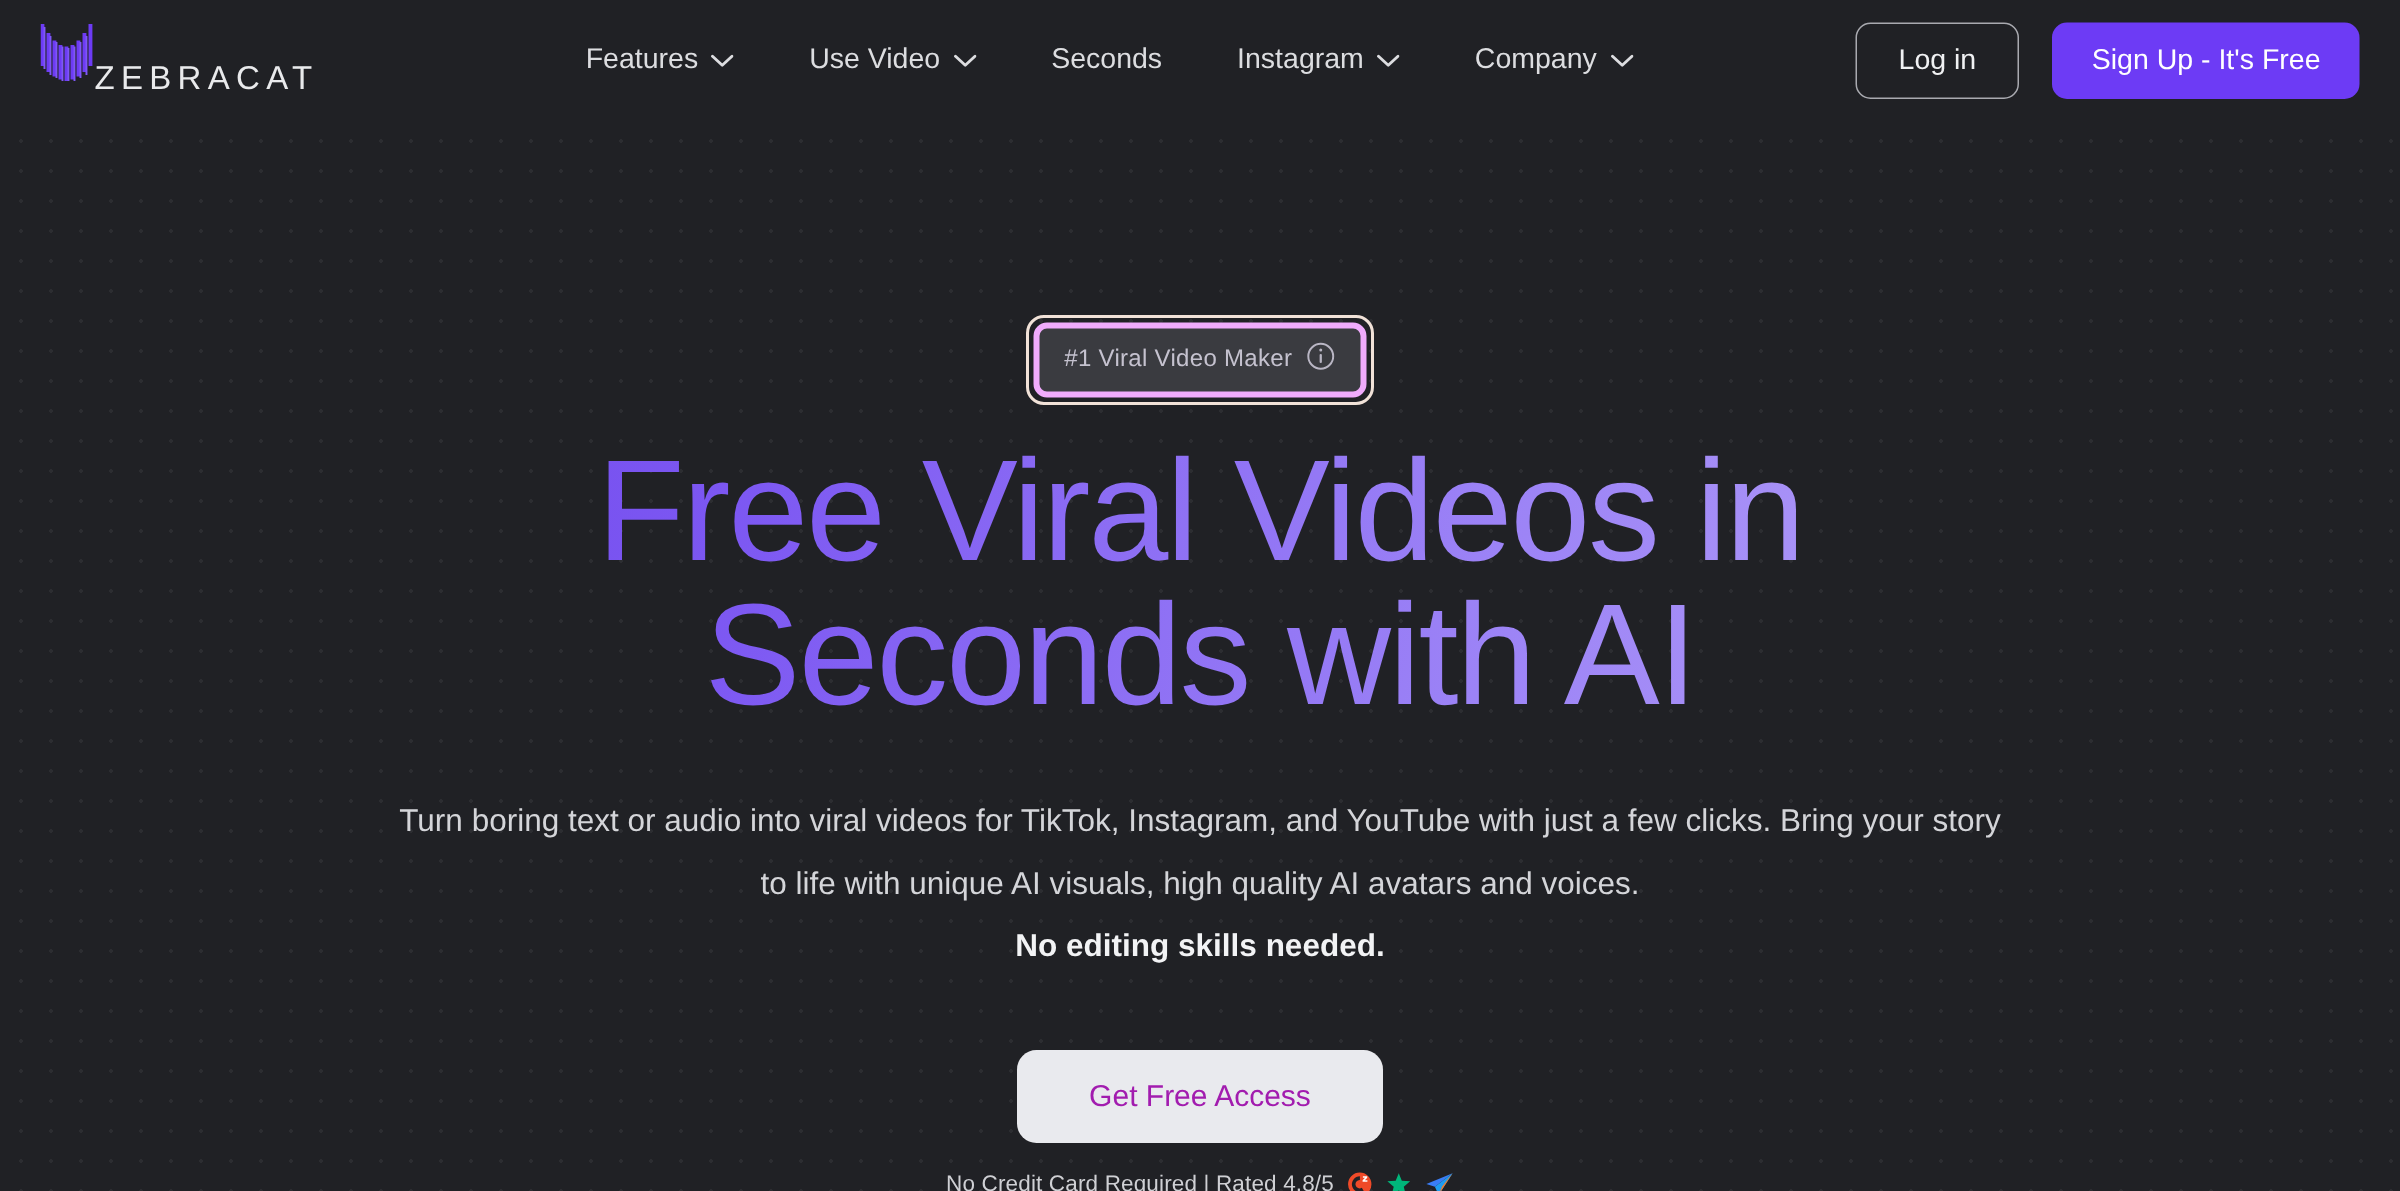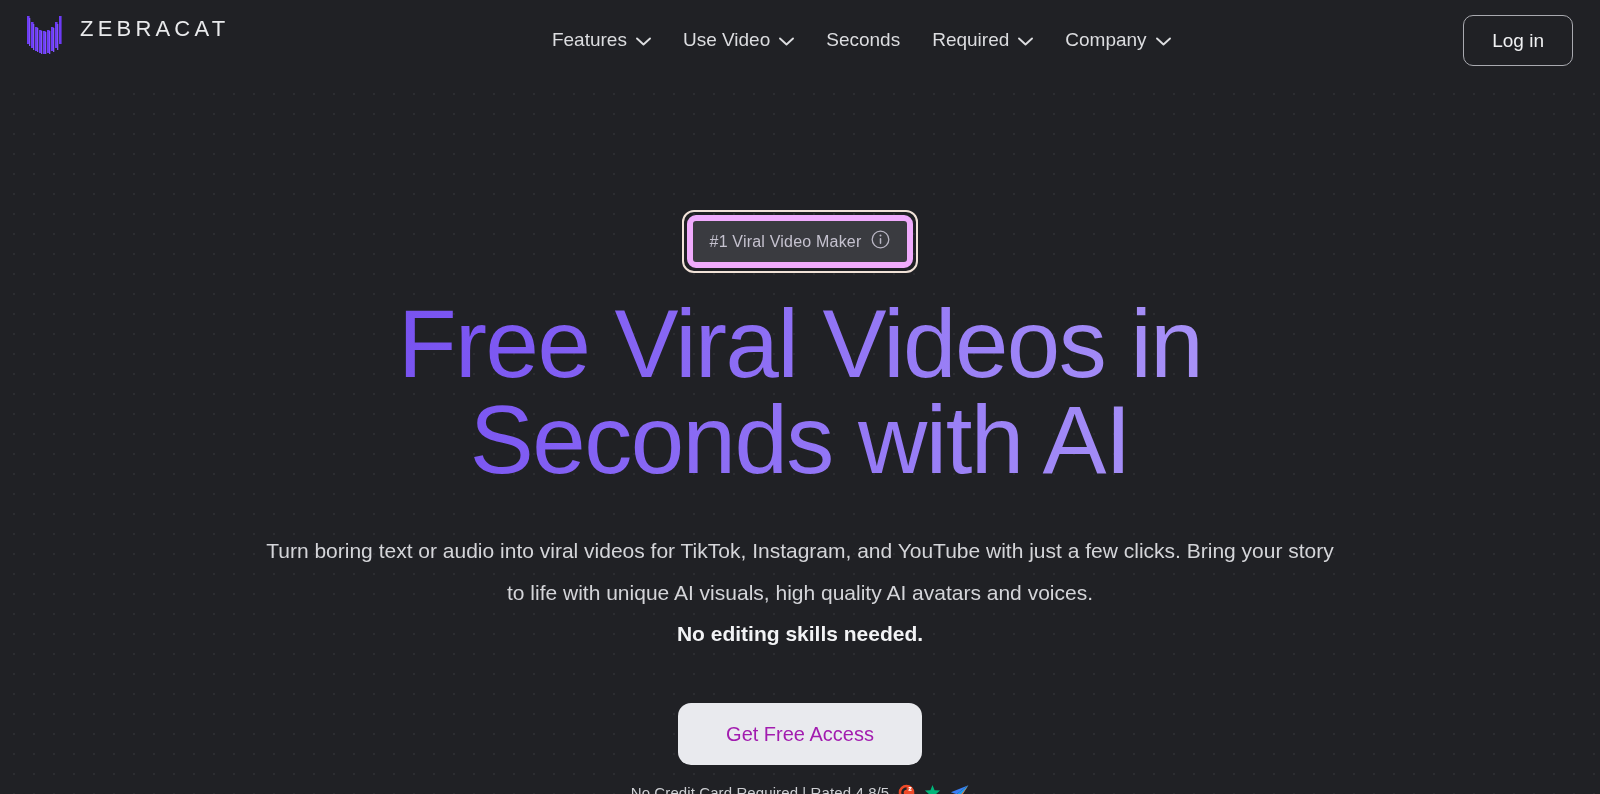--- a/index.html
+++ b/index.html
@@ -22,35 +22,35 @@
   
   .header {
     position:relative;
     height:80px;
     display:flex;
     align-items:center;
     padding:0 27px;
     background:#202125;
     z-index:5;
   }
-  .brand { display:flex; align-items:flex-start; gap:17px; cursor:pointer; }
+  .brand { display:flex; align-items:flex-end; cursor:pointer; }
   .logo-mark { display:block; }
   .brand-name {
     color:#e9eaec;
     font-size:22px;
     letter-spacing:4.2px;
     font-weight:400;
   }
 
   .nav {
     flex:1;
     display:flex;
     align-items:flex-start;
     justify-content:center;
-    gap:32px;
+    gap:50px;
     margin-left:30px;
   }
   .nav-item {
     display:flex;
     align-items:center;
     gap:9px;
     color:#dcdde0;
     font-size:19px;
     cursor:pointer;
     white-space:nowrap;
@@ -92,21 +92,21 @@
   .badge-wrap {
     display:inline-block;
     border:2px solid #f1e2d8;
     border-radius:12px;
     padding:3px;
   }
   .badge {
     display:flex;
     align-items:center;
     gap:10px;
-    border:6px solid #f0abfc;
+    border:4px solid #f0abfc;
     border-radius:9px;
     background:#3a3b40;
     padding:9px 17px;
     cursor:pointer;
   }
   .badge-text {
     color:#c5c2cf;
     font-size:16px;
     letter-spacing:.2px;
   }
@@ -224,41 +224,42 @@
             <path d="M1 1.5 L7.5 7.5 L14 1.5" fill="none" stroke="#dcdde0" stroke-width="1.9" stroke-linecap="round" stroke-linejoin="round"></path>
           </svg>
       </span>
     </div>
 
     <div class="nav-item">
       <span>Seconds</span>
     </div>
 
     <div class="nav-item">
-      <span>Required</span>
+      <span>Instagram</span>
       <span class="chev">
         <svg width="15" height="9" viewBox="0 0 15 9">
             <path d="M1 1.5 L7.5 7.5 L14 1.5" fill="none" stroke="#dcdde0" stroke-width="1.9" stroke-linecap="round" stroke-linejoin="round"></path>
           </svg>
       </span>
     </div>
 
     <div class="nav-item">
       <span>Company</span>
       <span class="chev">
         <svg width="15" height="9" viewBox="0 0 15 9">
             <path d="M1 1.5 L7.5 7.5 L14 1.5" fill="none" stroke="#dcdde0" stroke-width="1.9" stroke-linecap="round" stroke-linejoin="round"></path>
           </svg>
       </span>
     </div>
 
   </nav>
 
   <div class="auth">
     <button class="btn-login">Log in</button>
+    <button class="btn-signup">Sign Up - It's Free</button>
   </div>
 
 </header>
 
 <main class="hero">
 
   <div class="badge-wrap">
     <div class="badge">
       <span class="badge-text">#1 Viral Video Maker</span>
       <span class="info-icon">

